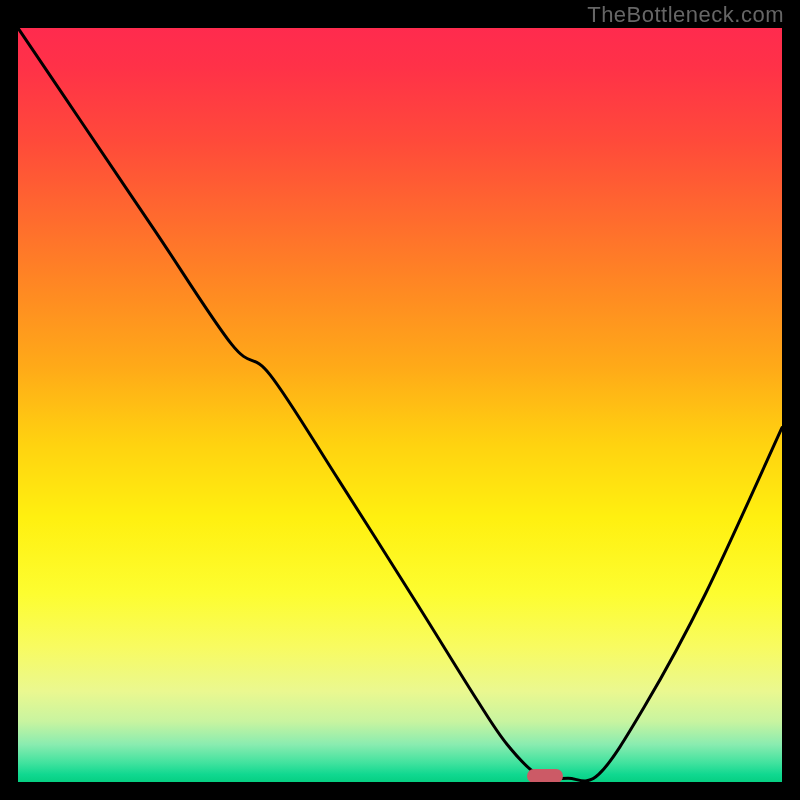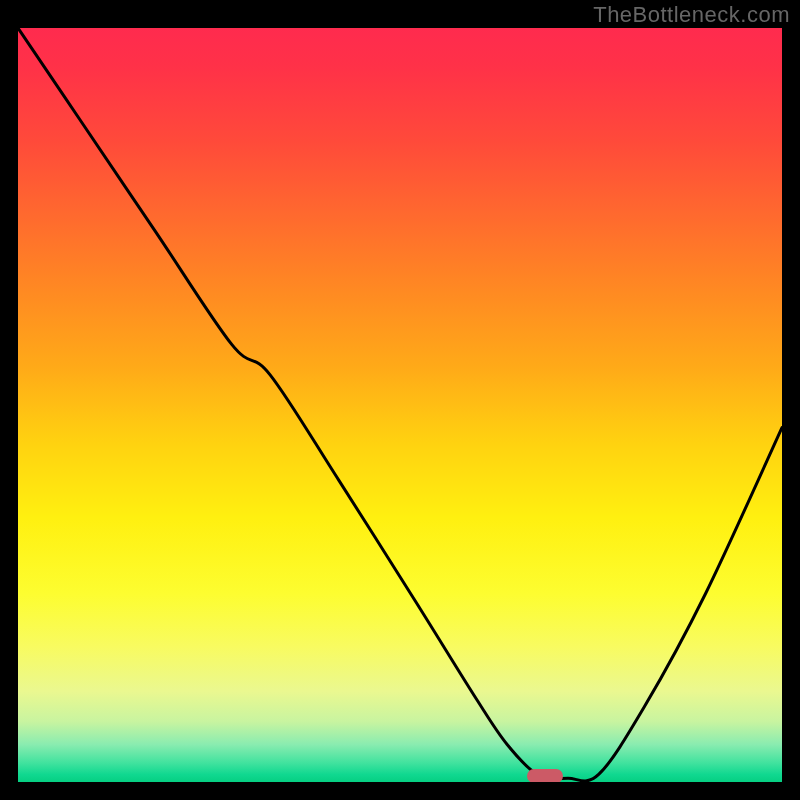--- a/index.html
+++ b/index.html
@@ -12,21 +12,21 @@
   }
   .frame {
     position: relative;
     width: 800px;
     height: 800px;
     background: #000;
   }
   .watermark {
     position: absolute;
     top: 2px;
-    right: 10px;
+    right: 16px;
     color: #666;
     font-size: 22px;
     font-weight: 500;
     letter-spacing: 0.5px;
     z-index: 10;
   }
   .plot-area {
     position: absolute;
     left: 18px;
     top: 28px;

